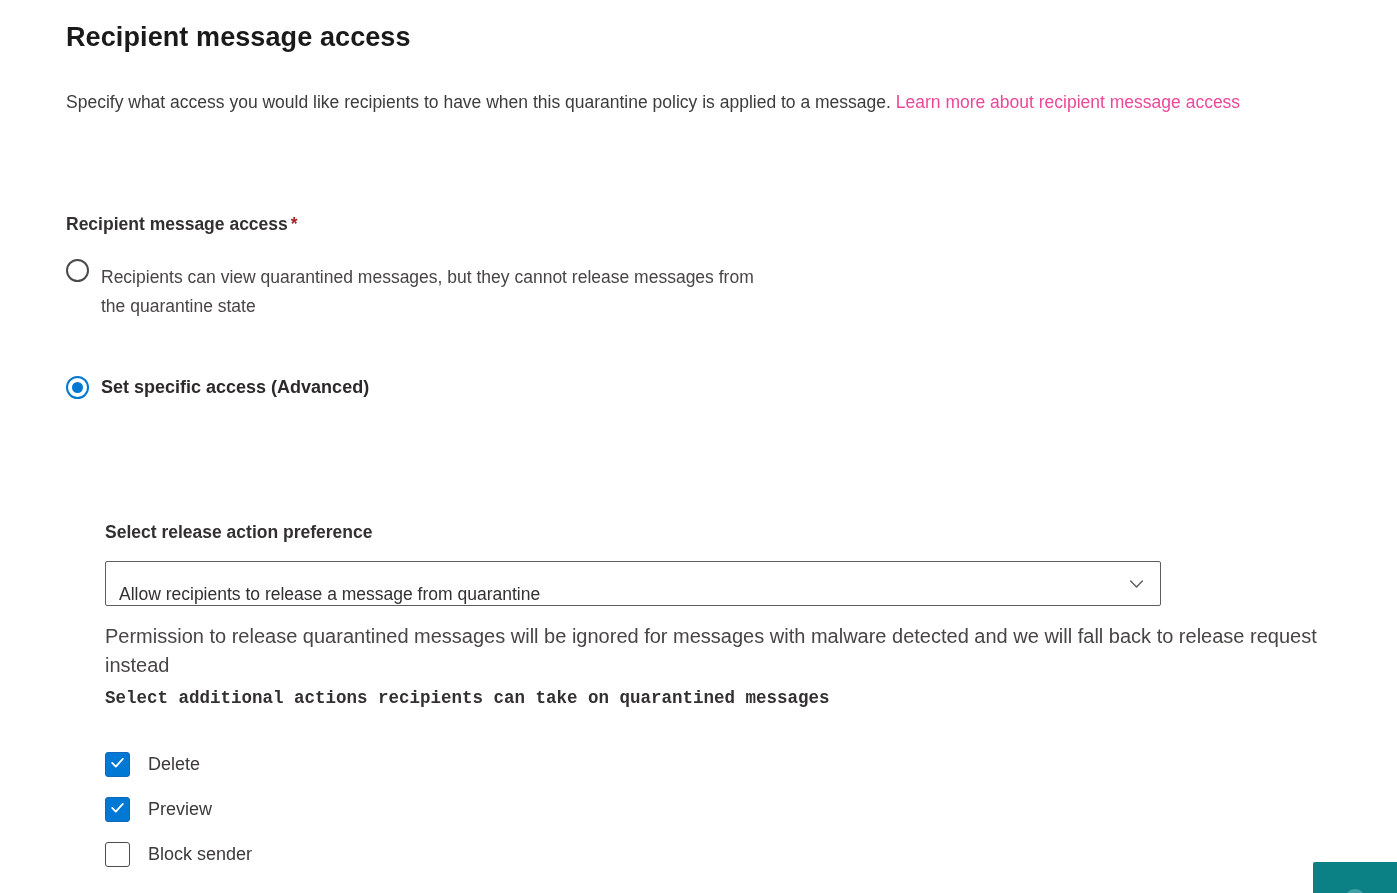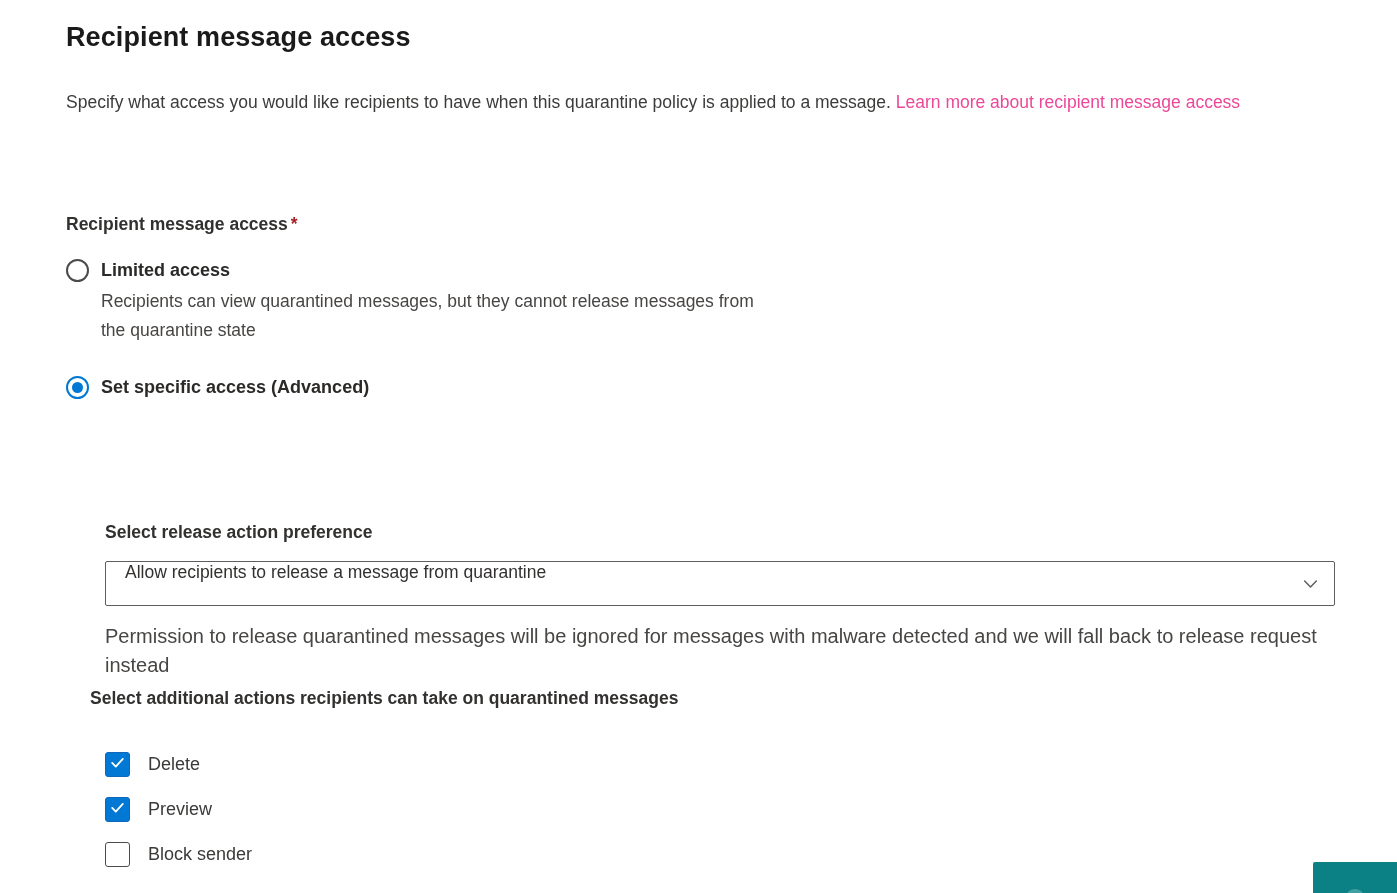--- a/index.html
+++ b/index.html
@@ -58,37 +58,37 @@
     cursor: pointer;
   }
   .radio-desc {
     margin-top: 5px; font-size: 17.5px; line-height: 29px;
     color: #484644; max-width: 668px;
   }
 
   
   .release-label { left: 105px; top: 522px; }
   .dropdown {
-    left: 105px; top: 561px; width: 1230px; height: 45px;
+    left: 105px; top: 561px; width: 1056px; height: 45px;
     border: 1px solid #605e5c; border-radius: 2px; background: #fff;
-    display: flex; align-items: flex-start;
-    padding: 0 44px 0 19px;
+    display: flex; align-items: flex-end;
+    padding: 0 44px 0 13px;
     font-size: 17.5px; color: #323130;
     cursor: pointer;
   }
   .dropdown .chevron {
     position: absolute; right: 15px; top: 50%;
     transform: translateY(-50%);
     display: flex;
   }
   .note {
     left: 105px; top: 622px; width: 1232px;
     font-size: 20px; line-height: 29px; color: #484644;
   }
-  .additional-label { left: 90px; top: 688px; }
+  .additional-label { left: 105px; top: 688px; font-family: Liberation Mono, monospace; }
 
   
   .checkbox-row { display: flex; align-items: center; gap: 18px; }
   .cb-1 { left: 105px; top: 752px; }
   .cb-2 { left: 105px; top: 797px; }
   .cb-3 { left: 105px; top: 842px; }
   .checkbox {
     width: 25px; height: 25px; border-radius: 3px;
     flex: 0 0 auto; cursor: pointer;
     display: flex; align-items: center; justify-content: center;
@@ -117,21 +117,20 @@
 
 <h1 class="abs page-title">Recipient message access</h1>
 
 <p class="abs intro"><span>Specify what access you would like recipients to have when this quarantine policy is applied to a message. </span><a class="link">Learn more about recipient message access</a></p>
 
 <div class="abs field-label access-label"><span>Recipient message access</span><span class="required">*</span></div>
 
 <div class="abs radio-option radio-opt-1">
   <span class="radio-circle"></span>
   <span>
-    <div class="radio-label">Limited access</div>
     <div class="radio-desc">Recipients can view quarantined messages, but they cannot release messages from the quarantine state</div>
   </span>
 </div>
 
 <div class="abs radio-option radio-opt-2">
   <span class="radio-circle selected">
       <span class="radio-dot"></span>
     </span>
   <span>
     <div class="radio-label">Set specific access (Advanced)</div>

